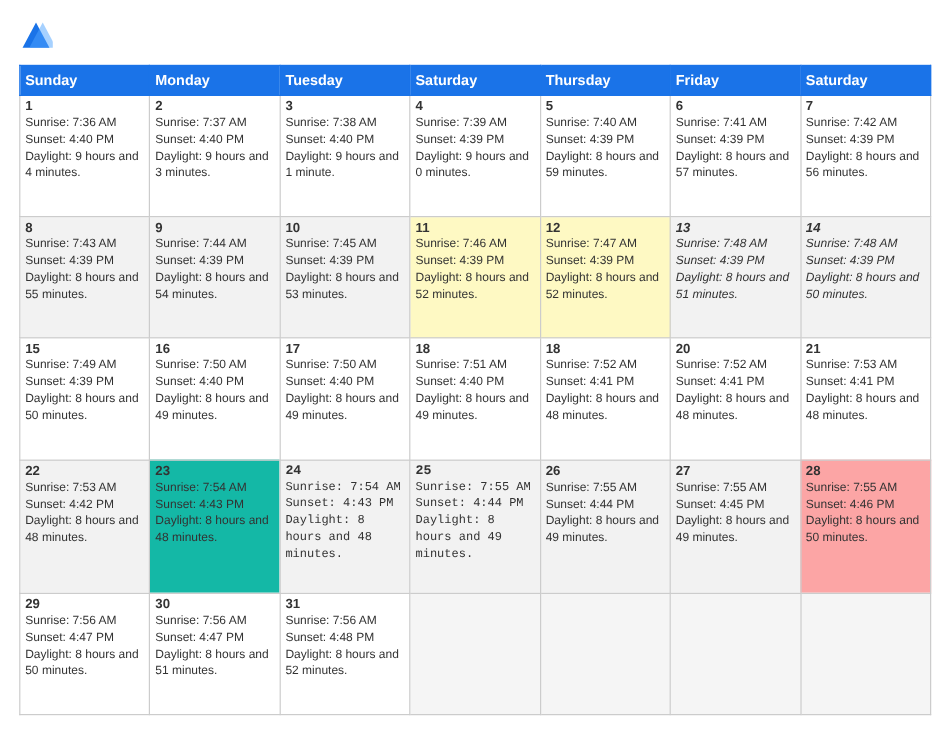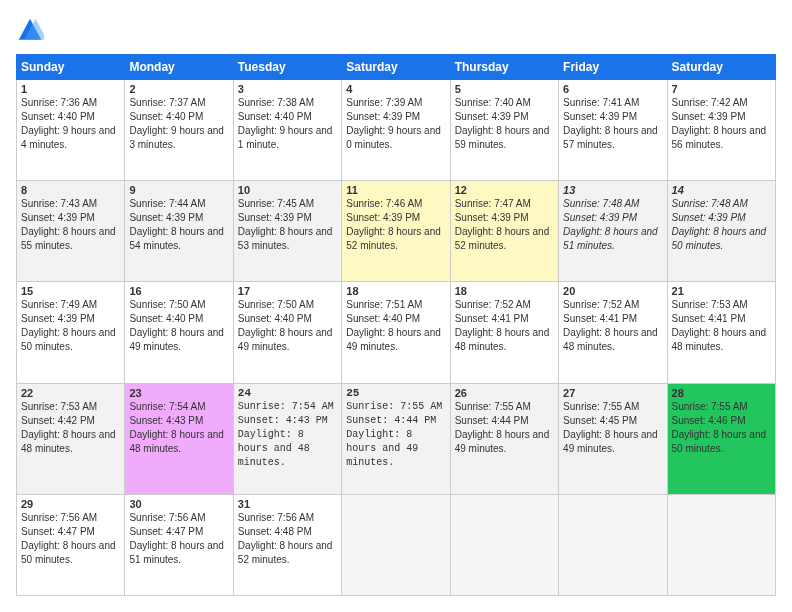--- a/index.html
+++ b/index.html
@@ -151,26 +151,26 @@
           <td><span class="day-num">15</span><span class="cell-text">Sunrise: 7:49 AM<br>Sunset: 4:39 PM<br>Daylight: 8 hours and 50 minutes.</span></td>
           <td><span class="day-num">16</span><span class="cell-text">Sunrise: 7:50 AM<br>Sunset: 4:40 PM<br>Daylight: 8 hours and 49 minutes.</span></td>
           <td><span class="day-num">17</span><span class="cell-text">Sunrise: 7:50 AM<br>Sunset: 4:40 PM<br>Daylight: 8 hours and 49 minutes.</span></td>
           <td><span class="day-num">18</span><span class="cell-text">Sunrise: 7:51 AM<br>Sunset: 4:40 PM<br>Daylight: 8 hours and 49 minutes.</span></td>
           <td><span class="day-num">18</span><span class="cell-text">Sunrise: 7:52 AM<br>Sunset: 4:41 PM<br>Daylight: 8 hours and 48 minutes.</span></td>
           <td><span class="day-num">20</span><span class="cell-text">Sunrise: 7:52 AM<br>Sunset: 4:41 PM<br>Daylight: 8 hours and 48 minutes.</span></td>
           <td><span class="day-num">21</span><span class="cell-text">Sunrise: 7:53 AM<br>Sunset: 4:41 PM<br>Daylight: 8 hours and 48 minutes.</span></td>
         </tr>
         <tr>
           <td style="background: rgb(242, 242, 242);"><span class="day-num">22</span><span class="cell-text">Sunrise: 7:53 AM<br>Sunset: 4:42 PM<br>Daylight: 8 hours and 48 minutes.</span></td>
-          <td style="background: #f0abfc;"><span class="day-num">23</span><span class="cell-text">Sunrise: 7:54 AM<br>Sunset: 4:43 PM<br>Daylight: 8 hours and 48 minutes.</span></td>
+          <td style="background: #14b8a6;"><span class="day-num">23</span><span class="cell-text">Sunrise: 7:54 AM<br>Sunset: 4:43 PM<br>Daylight: 8 hours and 48 minutes.</span></td>
           <td style="background: rgb(242, 242, 242); font-family: Liberation Mono, monospace;"><span class="day-num">24</span><span class="cell-text">Sunrise: 7:54 AM<br>Sunset: 4:43 PM<br>Daylight: 8 hours and 48 minutes.</span></td>
           <td style="background: rgb(242, 242, 242); font-family: Liberation Mono, monospace;"><span class="day-num">25</span><span class="cell-text">Sunrise: 7:55 AM<br>Sunset: 4:44 PM<br>Daylight: 8 hours and 49 minutes.</span></td>
           <td style="background: rgb(242, 242, 242);"><span class="day-num">26</span><span class="cell-text">Sunrise: 7:55 AM<br>Sunset: 4:44 PM<br>Daylight: 8 hours and 49 minutes.</span></td>
           <td style="background: rgb(242, 242, 242);"><span class="day-num">27</span><span class="cell-text">Sunrise: 7:55 AM<br>Sunset: 4:45 PM<br>Daylight: 8 hours and 49 minutes.</span></td>
-          <td style="background: #22c55e;"><span class="day-num">28</span><span class="cell-text">Sunrise: 7:55 AM<br>Sunset: 4:46 PM<br>Daylight: 8 hours and 50 minutes.</span></td>
+          <td style="background: #fca5a5;"><span class="day-num">28</span><span class="cell-text">Sunrise: 7:55 AM<br>Sunset: 4:46 PM<br>Daylight: 8 hours and 50 minutes.</span></td>
         </tr>
         <tr>
           <td><span class="day-num">29</span><span class="cell-text">Sunrise: 7:56 AM<br>Sunset: 4:47 PM<br>Daylight: 8 hours and 50 minutes.</span></td>
           <td><span class="day-num">30</span><span class="cell-text">Sunrise: 7:56 AM<br>Sunset: 4:47 PM<br>Daylight: 8 hours and 51 minutes.</span></td>
           <td><span class="day-num">31</span><span class="cell-text">Sunrise: 7:56 AM<br>Sunset: 4:48 PM<br>Daylight: 8 hours and 52 minutes.</span></td>
           <td class="empty"></td>
           <td class="empty"></td>
           <td class="empty"></td>
           <td class="empty"></td>
         </tr>

